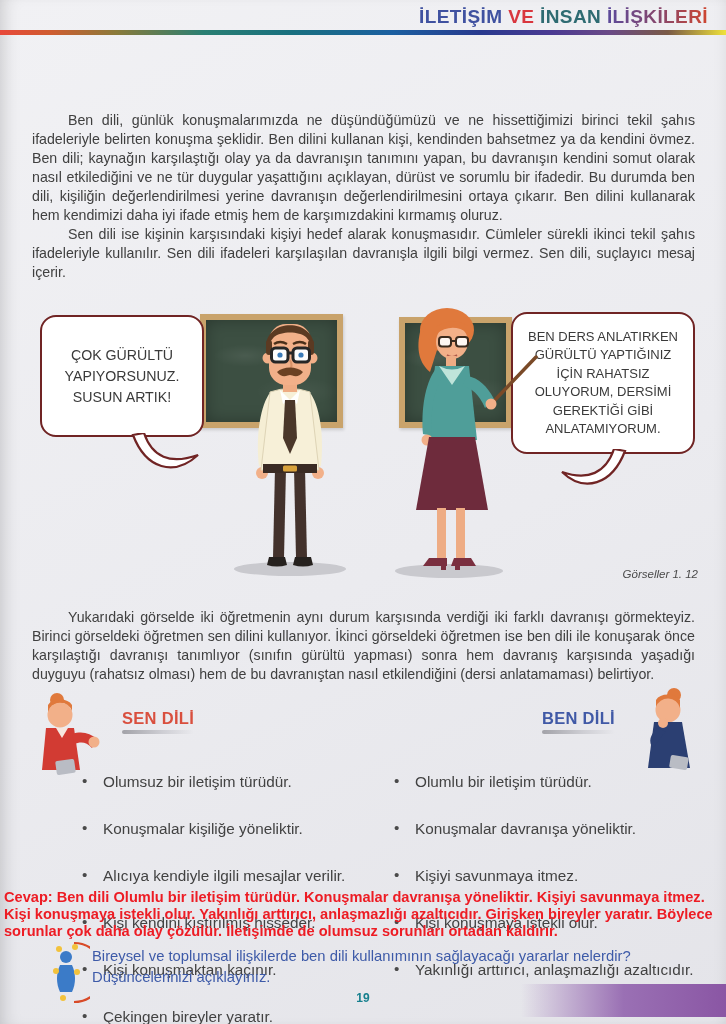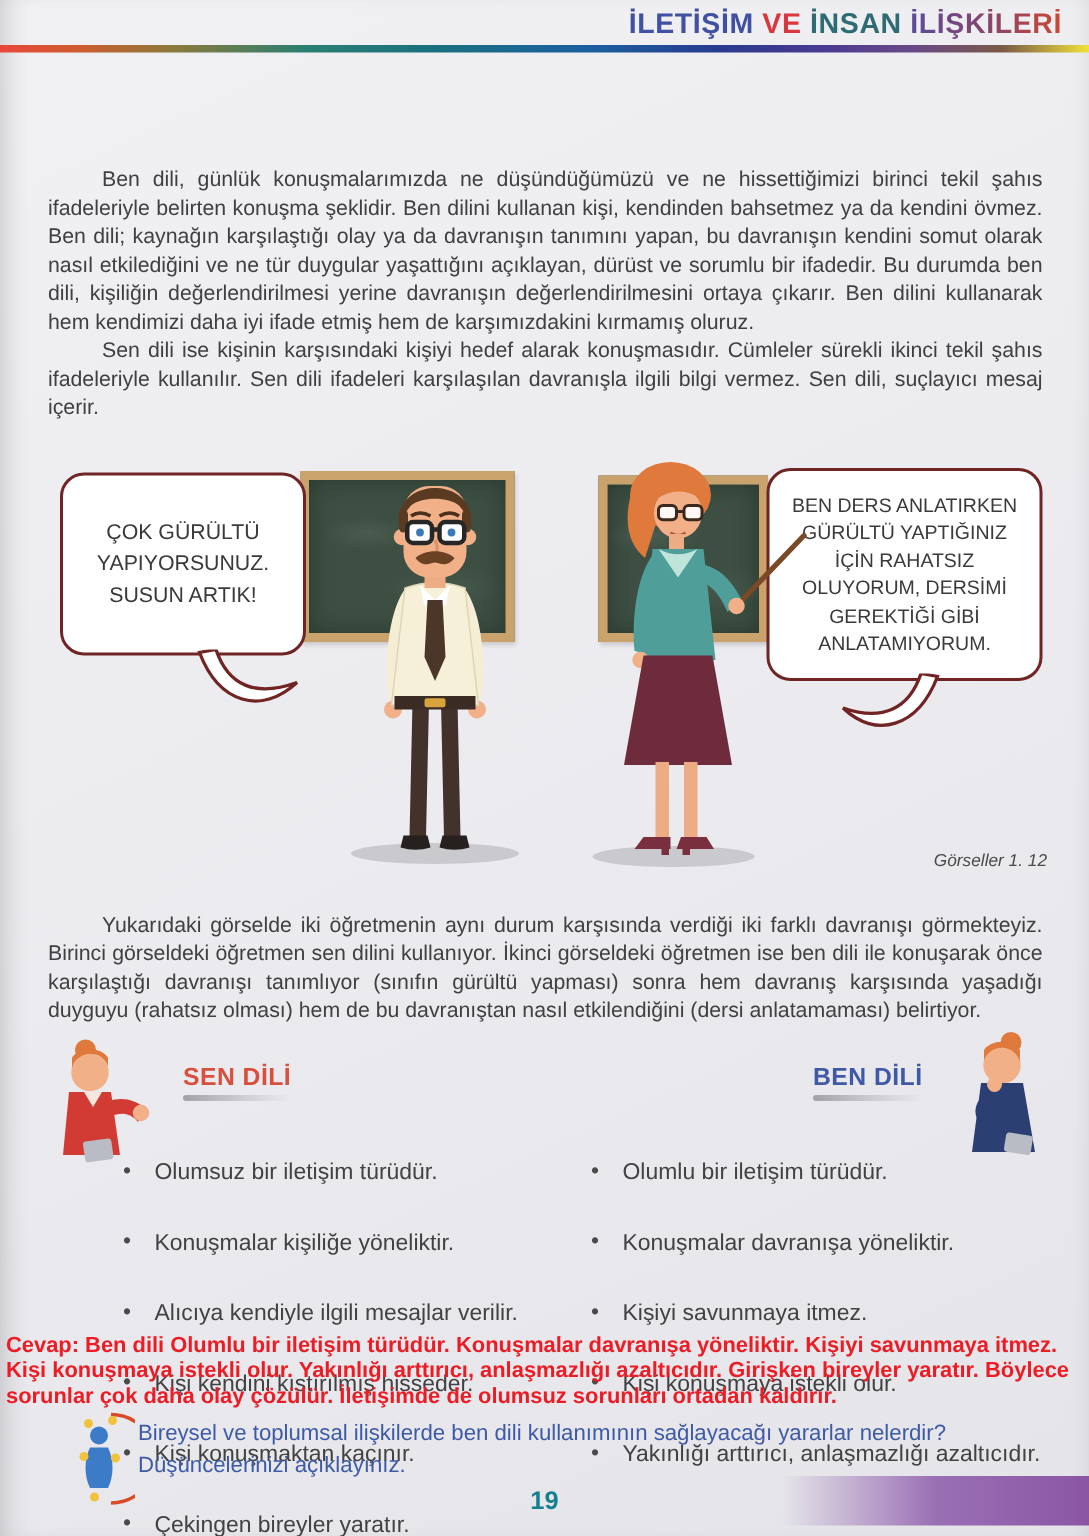--- a/index.html
+++ b/index.html
@@ -54,21 +54,21 @@
   .bullet-list li{position:relative;padding-left:23px;margin-bottom:7px;font-size:15.3px;line-height:19px;color:#424242;margin-top:28px;}
   .bullet-list li::before{content:"\2022";position:absolute;left:2px;top:-1px;color:#4a4a4a;}
   .mini-char{position:absolute;z-index:2;}
   .mini-left{left:30px;top:690px;}
   .mini-right{left:628px;top:686px;}
   
   .answer-note{position:absolute;left:4px;top:889px;width:719px;color:#ed1c24;font-weight:bold;font-size:14.6px;line-height:17.2px;z-index:7;}
   .question{position:absolute;left:92px;top:946px;width:600px;color:#3d5aa8;font-size:14.8px;line-height:21px;z-index:6;}
   .think-icon{position:absolute;left:52px;top:940px;z-index:6;}
   
-  .page-num{position:absolute;left:0;right:0;top:991px;text-align:center;color:#17808e;font-weight:bold;font-size:17px;z-index:8;}
+  .page-num{position:absolute;left:0;right:0;top:991px;text-align:center;color:#17808e;font-weight:bold;font-size:12px;z-index:8;}
   .accent-bar{position:absolute;right:0;top:984px;width:205px;height:33px;z-index:5;
     background:linear-gradient(90deg,rgba(154,112,180,0) 0%,#9a70b4 50%,#8a56a4 100%);}
 </style>
 </head>
 <body>
 
 <div class="page">
 
   <div class="header-title">
     <span class="w1">İLETİŞİM</span>

